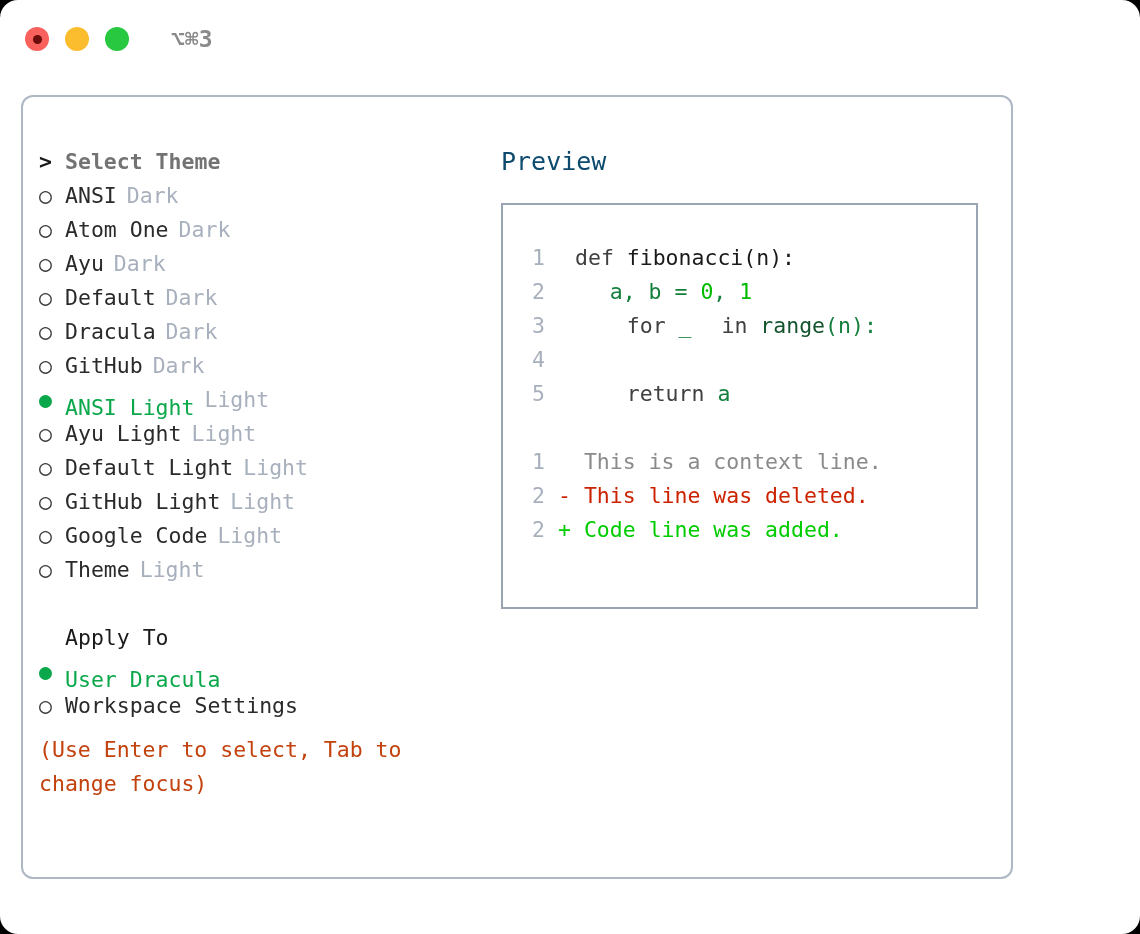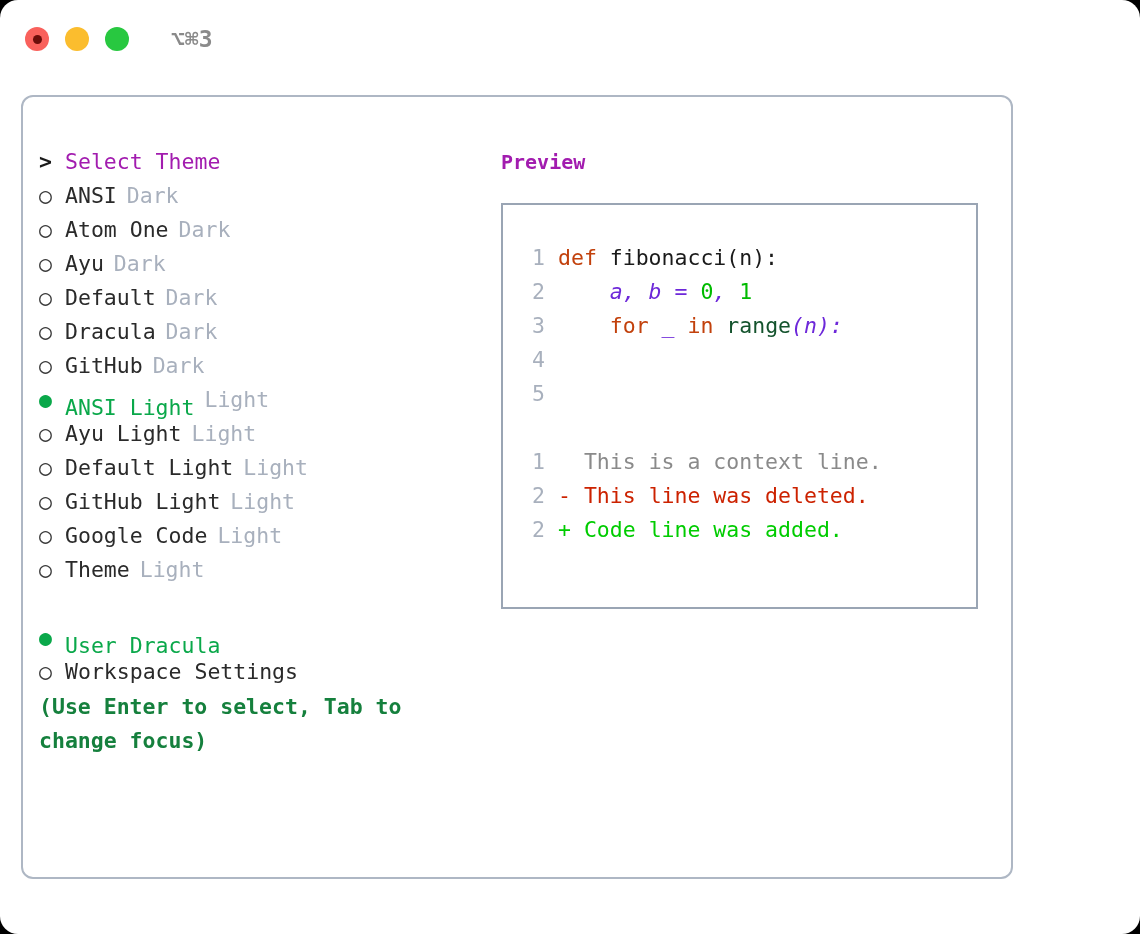--- a/index.html
+++ b/index.html
@@ -105,22 +105,22 @@
   .row {
     height: 34px;
     display: flex;
     align-items: center;
     font-size: 21.5px;
     white-space: pre;
     line-height: 34px;
   }
 
   .section-head {
-    font-weight: normal;
-    color: #a21caf;
+    font-weight: bold;
+    color: #737373;
   }
   .section-head.plain { font-weight: normal; color: #1a1a1a; }
 
   .marker {
     display: inline-block;
     width: 26px;
     flex: 0 0 26px;
     color: #3c3c3c;
     font-size: 21.5px;
   }
@@ -138,38 +138,37 @@
     margin-top: 16px;
   }
   .theme-kind {
     color: #a8b0bd;
     margin-left: 10px;
   }
 
   .spacer-row { height: 34px; }
 
   .hint {
-    margin-top: 1px;
-    font-size: 21.5px;
-    line-height: 34px;
-    color: #15803d;
+    margin-top: 10px;
+    font-size: 21.5px;
+    line-height: 34px;
+    color: #c2410c;
     width: 410px;
-    font-weight: bold;
   }
 
   
   .right-col {
     flex: 1;
     padding: 48px 0 0 16px;
     box-sizing: border-box;
   }
   .preview-title {
-    font-size: 20px;
-    font-weight: bold;
-    color: #a21caf;
+    font-size: 25px;
+    font-weight: normal;
+    color: #0c4a6e;
     line-height: 34px;
     margin-bottom: 24px;
   }
   .preview-box {
     width: 477px;
     height: 406px;
     border: 2px solid #9aa5b4;
     box-sizing: border-box;
     background: #ffffff;
     padding: 36px 0 0 0;
@@ -185,25 +184,25 @@
   .lineno {
     display: inline-block;
     width: 26px;
     flex: 0 0 26px;
     text-align: right;
     color: #a8b0bd;
     margin-right: 13px;
   }
   .code-blank { height: 34px; }
 
-  .tok-kw  { color: #c2410c; }
+  .tok-kw  { color: #404040; margin-left: 17px; }
   .tok-fn  { color: #1a1a1a; }
   .tok-num { color: #00bb00; }
   .tok-bi  { color: #14532d; }
-  .tok-txt { color: #6d28d9; font-style: italic; }
+  .tok-txt { color: #15803d; }
   .tok-ctx { color: #8a8a8a; }
   .tok-del { color: #cc2200; }
   .tok-add { color: #00cc00; }
 </style>
 </head>
 <body>
 
 <div class="app-window">
 
   <div class="titlebar">
@@ -235,39 +234,43 @@
             <div class="row"><span class="marker dot-on">●</span><span class="theme-name selected">ANSI Light</span><span class="theme-kind">Light</span></div>
             <div class="row"><span class="marker">○</span><span class="theme-name">Ayu Light</span><span class="theme-kind">Light</span></div>
             <div class="row"><span class="marker">○</span><span class="theme-name">Default Light</span><span class="theme-kind">Light</span></div>
             <div class="row"><span class="marker">○</span><span class="theme-name">GitHub Light</span><span class="theme-kind">Light</span></div>
             <div class="row"><span class="marker">○</span><span class="theme-name">Google Code</span><span class="theme-kind">Light</span></div>
             <div class="row"><span class="marker">○</span><span class="theme-name">Theme</span><span class="theme-kind">Light</span></div>
           </div>
 
         <div class="spacer-row"></div>
 
+        <div class="row">
+          <span class="marker blank">○</span>
+          <span class="section-head plain">Apply To</span>
+        </div>
 
         <div id="apply-items">
             <div class="row"><span class="marker dot-on">●</span><span class="theme-name selected">User Dracula</span></div>
             <div class="row"><span class="marker">○</span><span class="theme-name">Workspace Settings</span></div>
           </div>
 
         <div class="hint">(Use Enter to select, Tab to change focus)</div>
       </div>
 
       <div class="right-col">
         <div class="preview-title">Preview</div>
 
         <div class="preview-box">
           <div id="code-block">
               <div class="code-line"><span class="lineno">1</span><span><span class="tok-kw">def </span><span class="tok-fn">fibonacci(n):</span></span></div>
               <div class="code-line"><span class="lineno">2</span><span><span class="tok-txt">    a, b = </span><span class="tok-num">0</span><span class="tok-txt">, </span><span class="tok-num">1</span></span></div>
               <div class="code-line"><span class="lineno">3</span><span><span class="tok-txt">    </span><span class="tok-kw">for</span><span class="tok-txt"> _ </span><span class="tok-kw">in</span><span class="tok-txt"> </span><span class="tok-bi">range</span><span class="tok-txt">(n):</span></span></div>
               <div class="code-line"><span class="lineno">4</span></div>
-              <div class="code-line"><span class="lineno">5</span></div>
+              <div class="code-line"><span class="lineno">5</span><span><span class="tok-txt">    </span><span class="tok-kw">return</span><span class="tok-txt"> a</span></span></div>
             </div>
           <div class="code-blank"></div>
           <div id="diff-block">
               <div class="code-line"><span class="lineno">1</span><span class="tok-ctx"> </span><span class="tok-ctx"> </span><span class="tok-ctx">This is a context line.</span></div>
               <div class="code-line"><span class="lineno">2</span><span class="tok-del">-</span><span class="tok-del"> </span><span class="tok-del">This line was deleted.</span></div>
               <div class="code-line"><span class="lineno">2</span><span class="tok-add">+</span><span class="tok-add"> </span><span class="tok-add">Code line was added.</span></div>
             </div>
         </div>
       </div>
 

